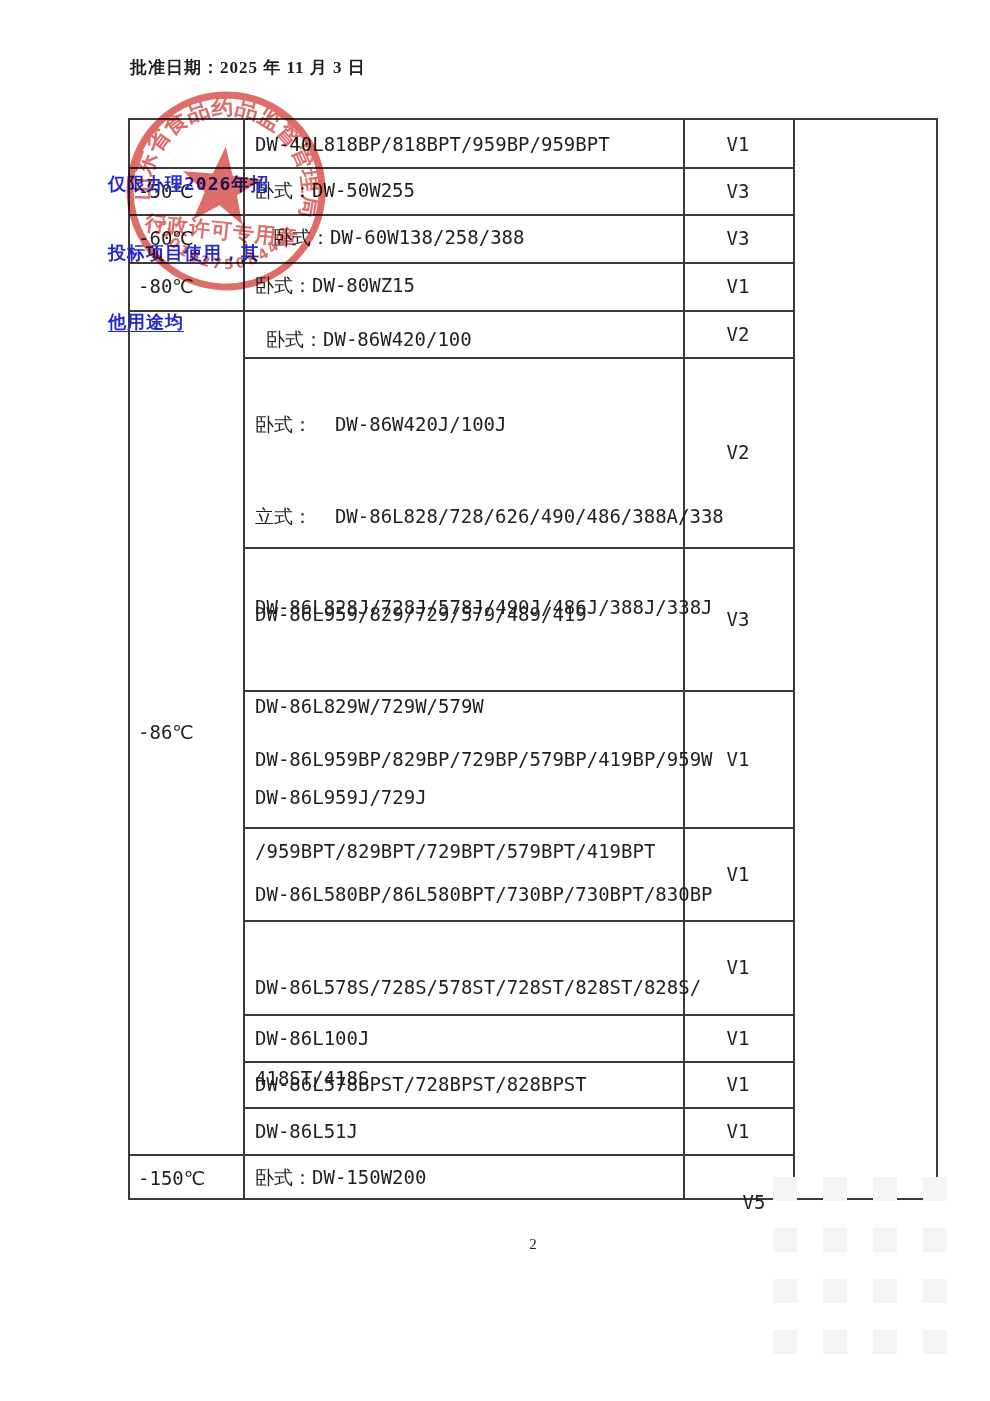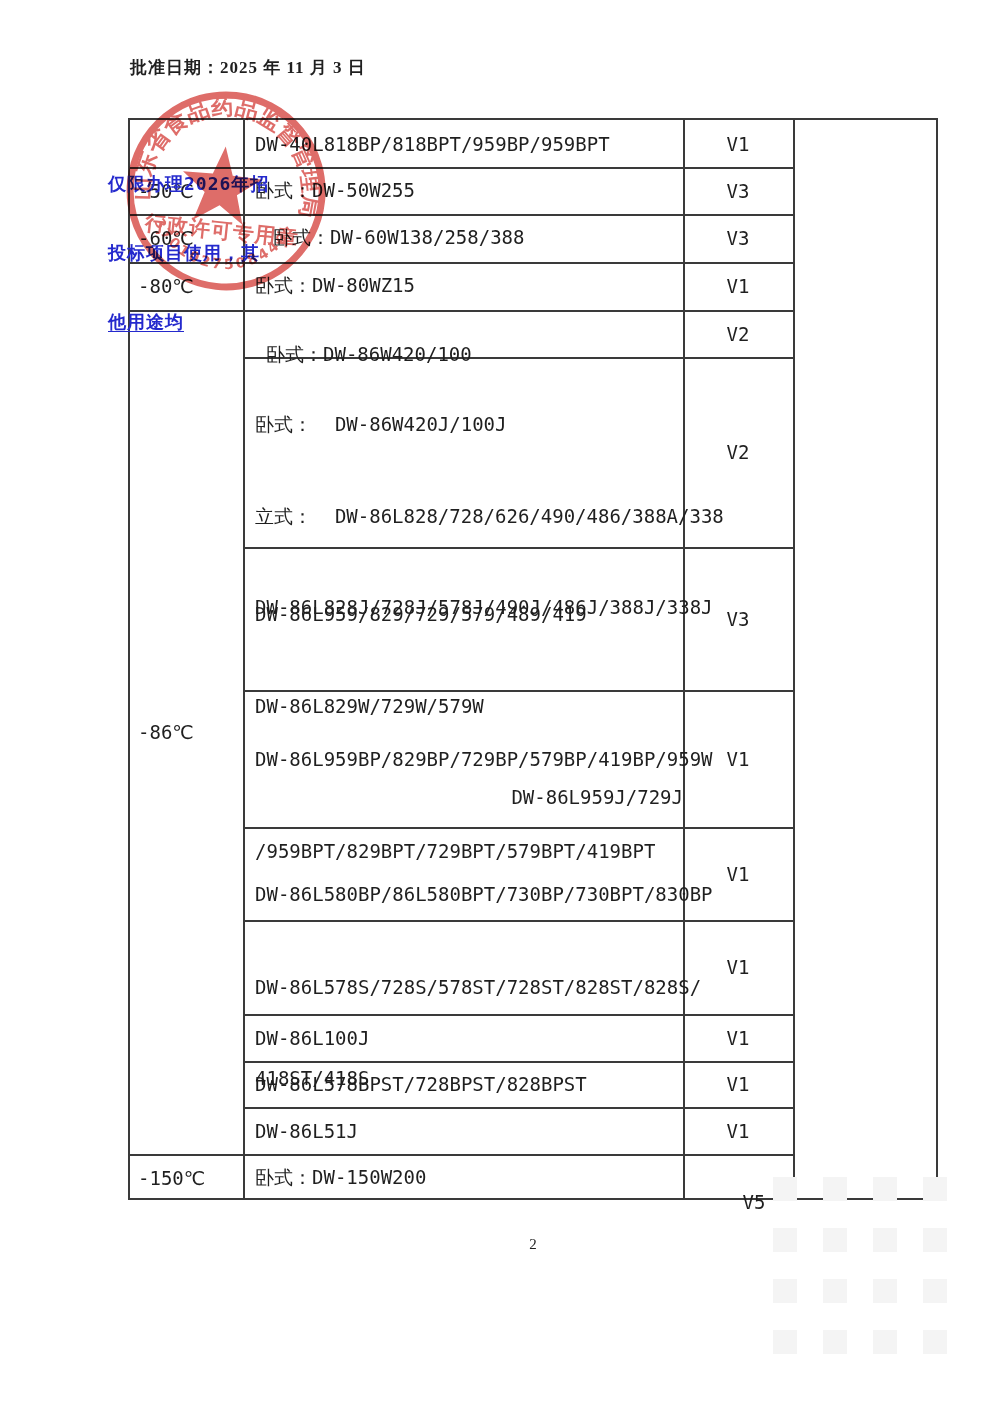--- a/index.html
+++ b/index.html
@@ -123,32 +123,32 @@
     <div class="cell temp-cell" style="top:47px;height:47px;">-50℃</div>
     <div class="cell temp-cell" style="top:94px;height:48px;">-60℃</div>
     <div class="cell temp-cell" style="top:142px;height:48px;">-80℃</div>
     <div class="cell temp-cell" style="top:190px;height:844px;">-86℃</div>
     <div class="cell temp-cell" style="top:1034px;height:48px;">-150℃</div>
 
     <div class="cell model-cell single" style="top:0;height:47px;">DW-40L818BP/818BPT/959BP/959BPT</div>
     <div class="cell model-cell single" style="top:47px;height:47px;">卧式：DW-50W255</div>
     <div class="cell model-cell single" style="top:94px;height:48px;padding-left:28px;">卧式：DW-60W138/258/388</div>
     <div class="cell model-cell single" style="top:142px;height:48px;">卧式：DW-80WZ15</div>
-    <div class="cell model-cell single" style="top:205px;height:60px;padding-left:21px;">卧式：DW-86W420/100</div>
+    <div class="cell model-cell single" style="top:190px;height:60px;padding-left:21px;">卧式：DW-86W420/100</div>
 
     <div class="cell model-cell" style="top:237px;height:190px;">
       <div class="model-line" style="line-height:47.5px;">卧式：  DW-86W420J/100J</div>
       <div class="model-line" style="line-height:47.5px;">立式：  DW-86L828/728/626/490/486/388A/338</div>
       <div class="model-line" style="line-height:47.5px;">DW-86L828J/728J/578J/490J/486J/388J/338J</div>
     </div>
 
     <div class="cell model-cell" style="top:427px;height:143px;">
       <div class="model-line" style="line-height:47.6px;">DW-86L959/829/729/579/489/419</div>
       <div class="model-line" style="line-height:47.6px;">DW-86L829W/729W/579W</div>
-      <div class="model-line" style="line-height:47.6px;text-align:right;">DW-86L959J/729J</div>
+      <div class="model-line" style="line-height:47.6px;">DW-86L959J/729J</div>
     </div>
 
     <div class="cell model-cell" style="top:570px;height:137px;padding-top:2px;">
       <div class="model-line" style="line-height:47.5px;">DW-86L959BP/829BP/729BP/579BP/419BP/959W</div>
       <div class="model-line" style="line-height:47.5px;">/959BPT/829BPT/729BPT/579BPT/419BPT</div>
     </div>
 
     <div class="cell model-cell" style="top:707px;height:93px;">
       <div class="model-line" style="line-height:46.5px;">DW-86L580BP/86L580BPT/730BP/730BPT/830BP</div>
     </div>

